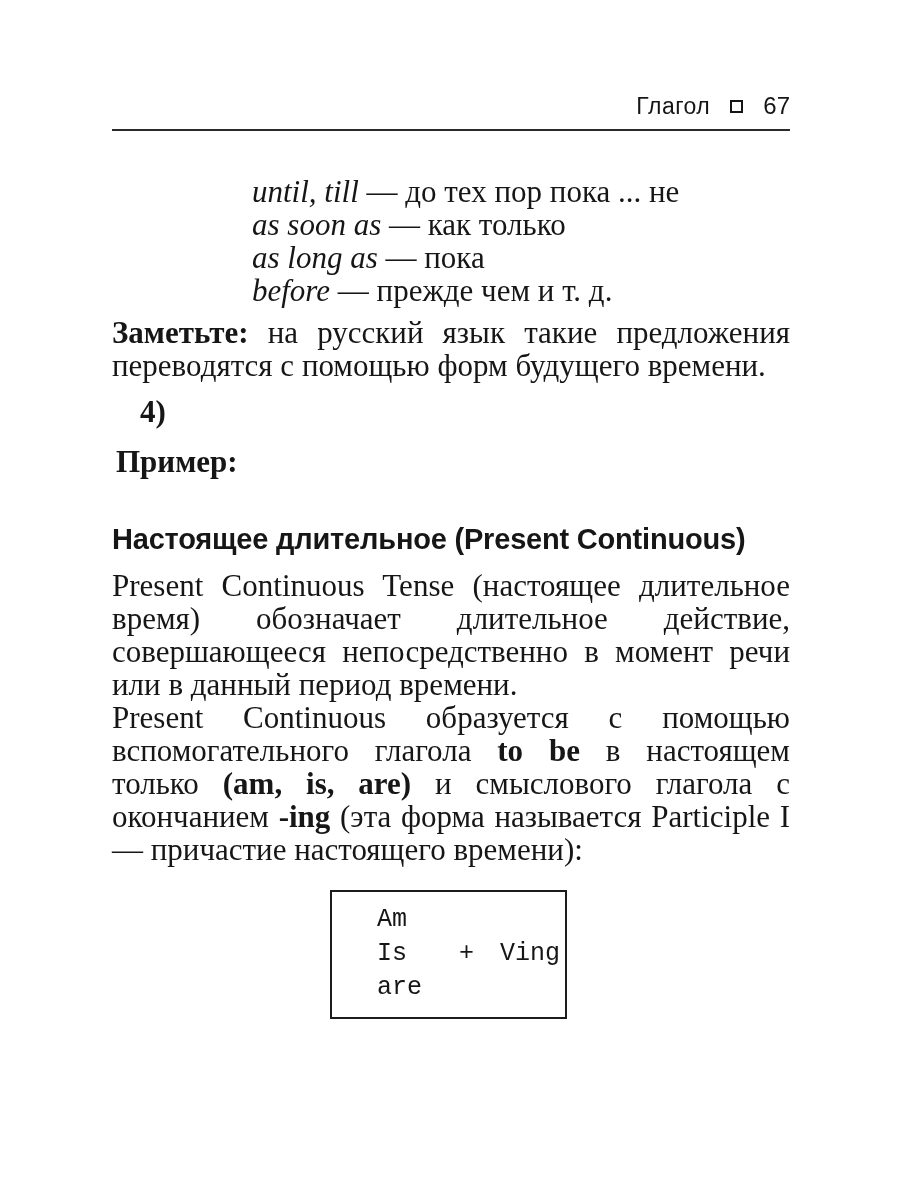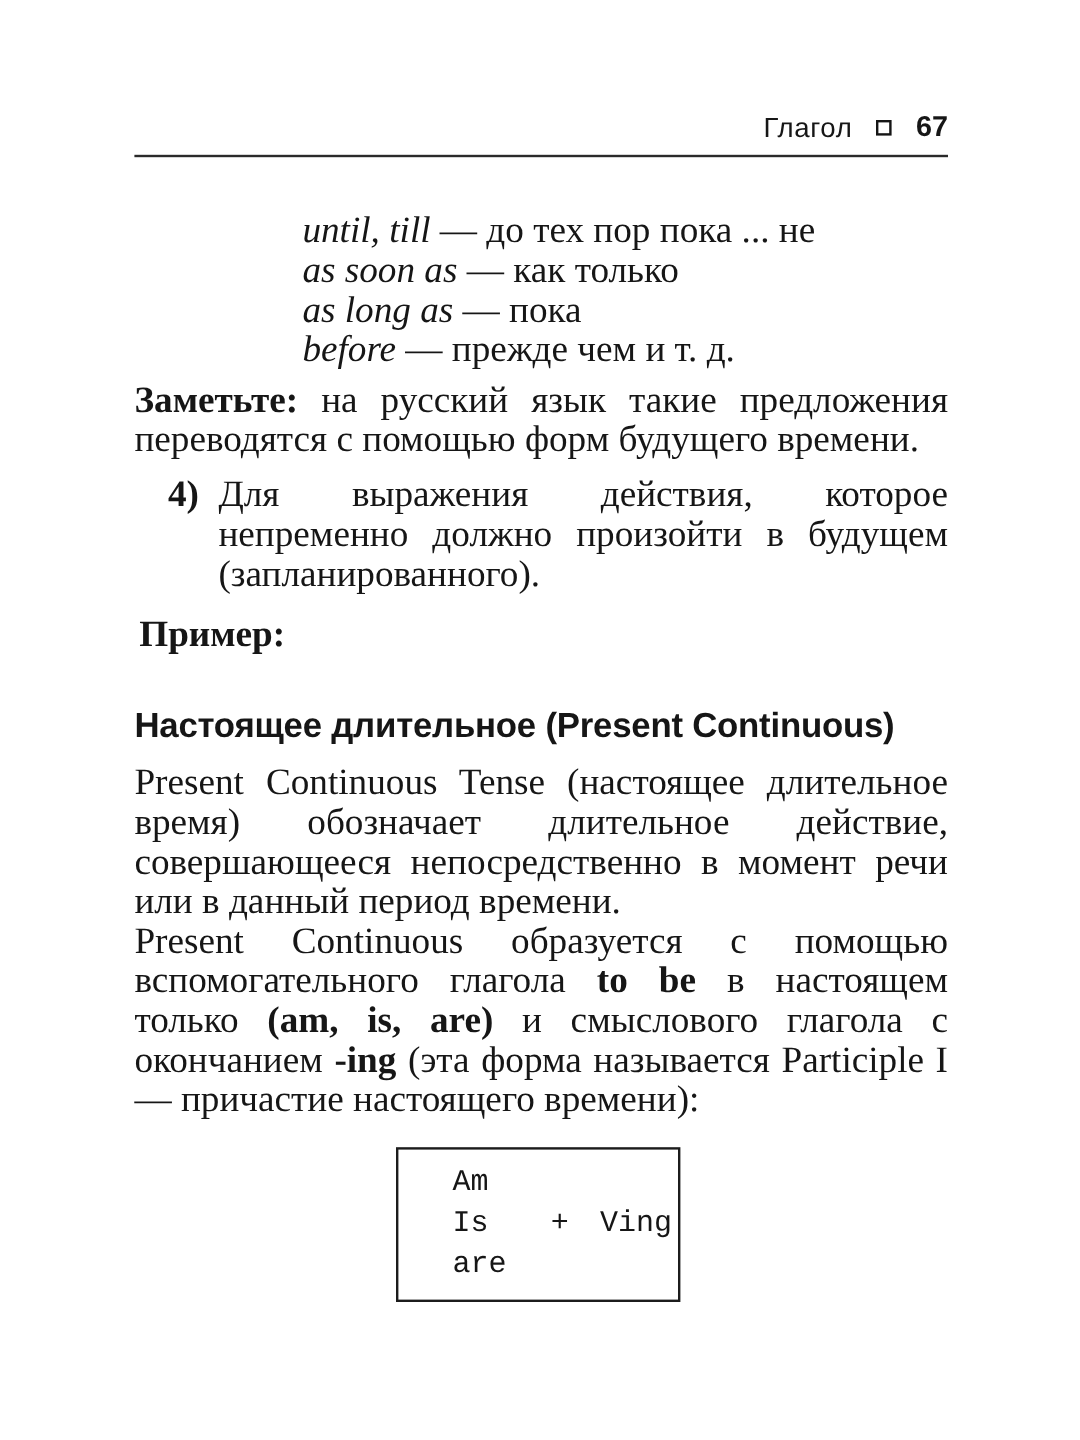--- a/index.html
+++ b/index.html
@@ -29,21 +29,21 @@
     align-items: center;
     gap: 20px;
     font-family: "Liberation Sans", sans-serif;
   }
   .hdr .sect { font-size: 23px; letter-spacing: 0.5px; }
   .hdr .sq {
     width: 13px; height: 13px;
     border: 2.5px solid #151515;
     display: inline-block;
   }
-  .hdr .num { font-size: 24px; font-weight: bold; }
+  .hdr .num { font-size: 24px; font-weight: normal; }
   .rule {
     border: none;
     border-top: 2px solid #2a2a2a;
     margin-top: 9px;
   }
 
   
   .bt { font-size: 31px; line-height: 33px; }
   .just { text-align: justify; }
   .b { font-weight: bold; }
@@ -124,21 +124,20 @@
       </div>
     </div>
 
     <p class="note bt just">
       <span class="b">Заметьте:</span>
       <span>на русский язык такие предложения переводятся с помощью форм будущего времени.</span>
     </p>
 
     <div class="item4 bt">
       <span class="no">4)</span>
-      <span class="txt just">Для выражения действия, которое непременно должно произойти в будущем (запланированного).</span>
     </div>
 
     <div class="example bt">
       <span class="lbl">Пример:</span>
     </div>
 
     <h2 class="sect-heading">Настоящее длительное (Present Continuous)</h2>
 
     <p class="para bt just">Present Continuous Tense (настоящее длительное время) обозначает длительное действие, совершающееся непосредственно в момент речи или в данный период времени.</p>
 

